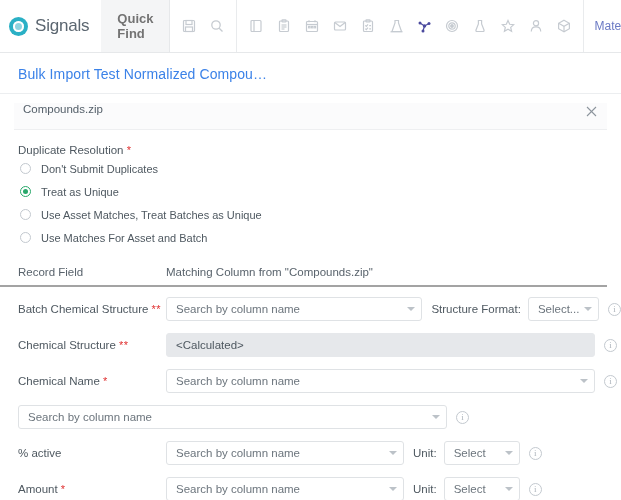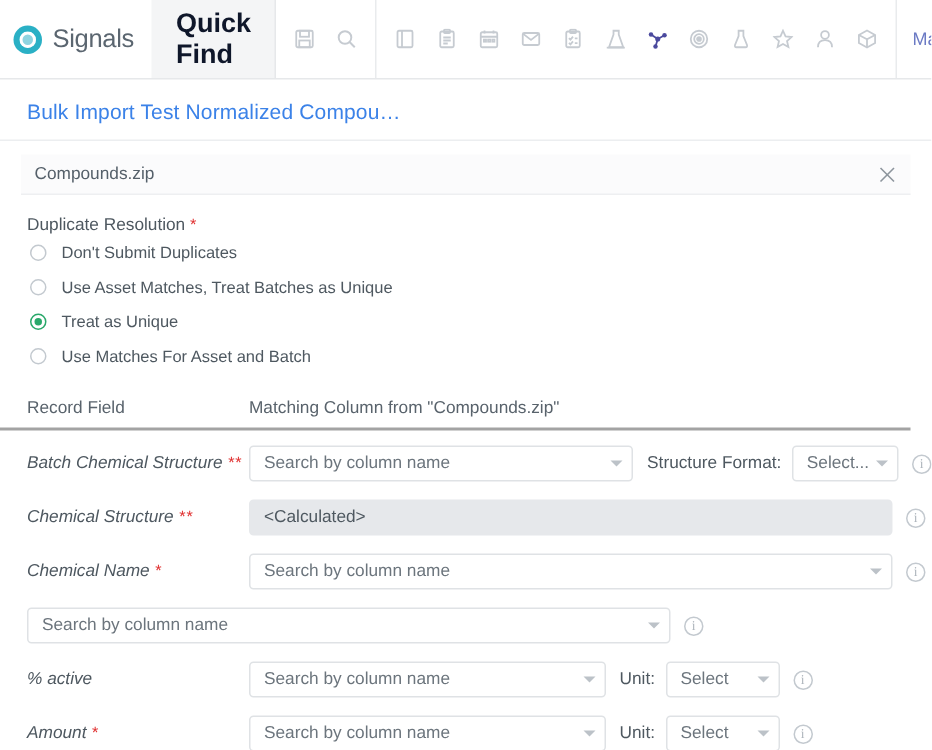--- a/index.html
+++ b/index.html
@@ -44,23 +44,23 @@
   }
   #brand-text {
     font-size: 17px;
     color: #5b6670;
     letter-spacing: -0.2px;
   }
   #quickfind {
     display: flex; align-items: center;
     padding: 0 16px;
     background: #f4f5f6;
-    font-size: 18px;
+    font-size: 13px;
     font-weight: bold;
-    color: #0f172a;
+    color: #737373;
     border-right: 1px solid #e6e8ea;
   }
   .tool-group {
     display: flex; align-items: center;
     padding: 0 8px;
     border-right: 1px solid #e9ebed;
     gap: 6px;
   }
   .tbtn {
     width: 22px; height: 22px;
@@ -90,21 +90,21 @@
     color: #3b82e8;
     font-weight: normal;
     letter-spacing: 0.1px;
   }
 
   
   #file-row {
     margin: 9px 14px 0 14px;
     height: 27px;
     background: #fbfbfc;
-    display: flex; align-items: center;
+    display: flex; align-items: flex-start;
     padding: 0 8px 0 9px;
     border-bottom: 1px solid #eeeff1;
   }
   #file-name { font-size: 11.5px; color: #55606a; }
   #file-close {
     margin-left: auto;
     width: 16px; height: 16px;
     display: flex; align-items: center; justify-content: center;
     color: #8d959d;
   }
@@ -159,21 +159,20 @@
     display: flex; align-items: center;
     height: 36px;
     padding-left: 18px;
   }
   .flabel {
     width: 148px;
     font-size: 11.5px;
     color: #4e5860;
     flex: 0 0 auto;
     white-space: nowrap;
-    font-style: italic;
   }
   .flabel.muted { color: #b6bcc3; }
 
   .sel {
     height: 24px;
     border: 1px solid #dfe2e5;
     border-radius: 3px;
     background: #ffffff;
     display: flex; align-items: center;
     padding: 0 6px 0 9px;
@@ -363,26 +362,26 @@
   <div id="dup-label">
     <span>Duplicate Resolution</span>
     <span class="req">*</span>
   </div>
 
   <div class="radio-row">
     <span class="radio"></span>
     <span class="radio-label">Don't Submit Duplicates</span>
   </div>
   <div class="radio-row">
+    <span class="radio on"></span>
+    <span class="radio-label">Treat as Unique</span>
+  </div>
+  <div class="radio-row">
     <span class="radio"></span>
     <span class="radio-label">Use Asset Matches, Treat Batches as Unique</span>
-  </div>
-  <div class="radio-row">
-    <span class="radio on"></span>
-    <span class="radio-label">Treat as Unique</span>
   </div>
   <div class="radio-row">
     <span class="radio"></span>
     <span class="radio-label">Use Matches For Asset and Batch</span>
   </div>
 </div>
 
 <div id="tbl-head">
   <div class="c1">Record Field</div>
   <div class="c2">Matching Column from "Compounds.zip"</div>

